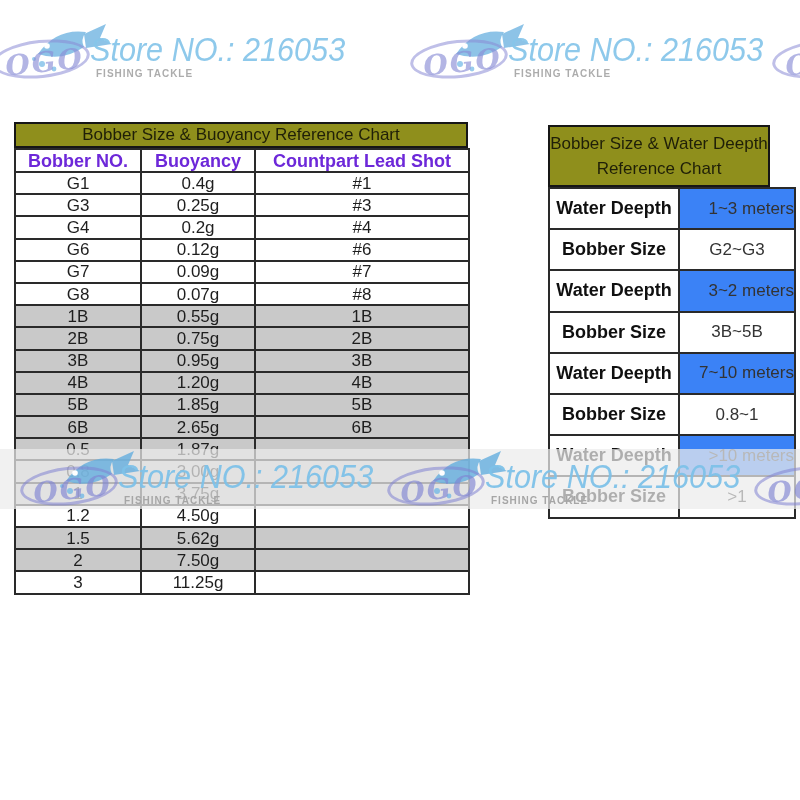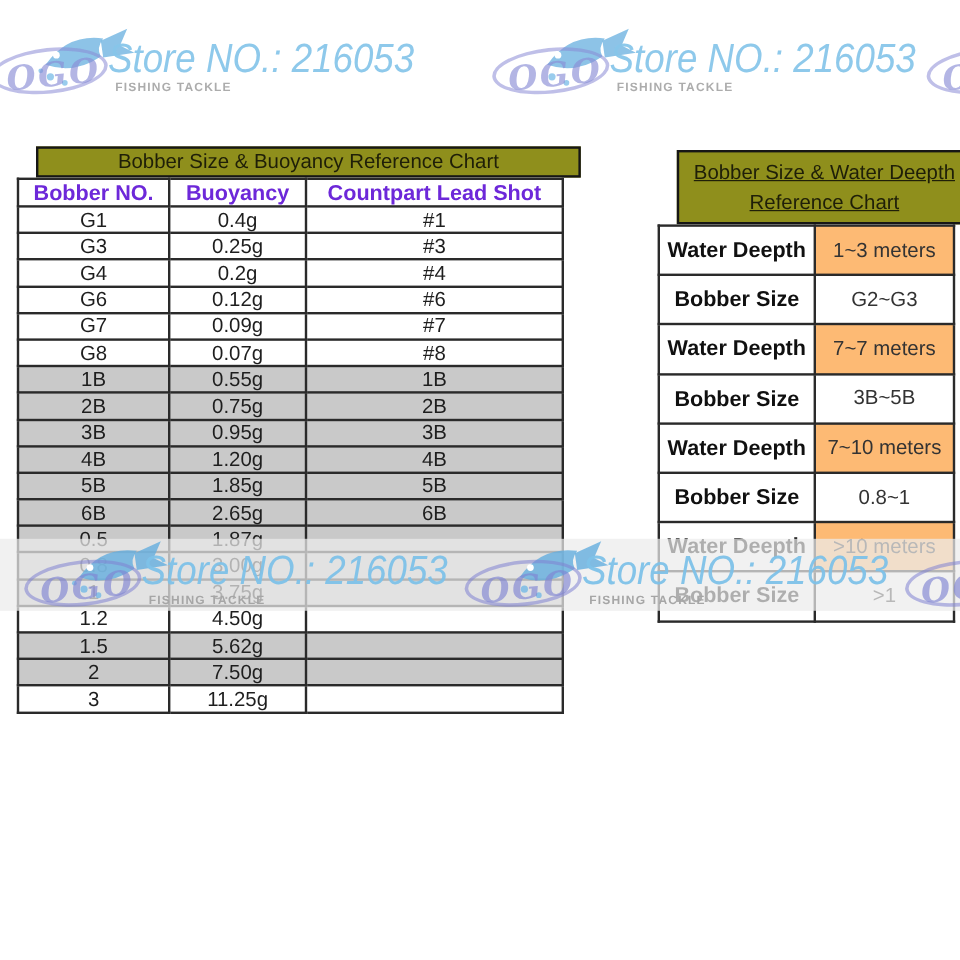--- a/index.html
+++ b/index.html
@@ -2,39 +2,39 @@
 <html><head>
 <meta charset="utf-8">
 <style>
   html,body{margin:0;padding:0;background:#fff;}
   .canvas{position:relative;width:800px;height:800px;background:#ffffff;
     font-family:"Liberation Sans",sans-serif;overflow:hidden;}
 
   
   .titlebar{position:absolute;box-sizing:border-box;border:2px solid #161616;
     background:#8f8f1c;color:#1f1f08;display:flex;align-items:center;
-    justify-content:center;text-align:center;margin-left:16px;}
+    justify-content:center;text-align:center;}
   #lt-title{left:14px;top:122px;width:454px;height:26px;font-size:17px;}
-  #rt-title{left:548px;top:125px;width:246px;height:62px;font-size:17px;
-    line-height:1.5;flex-direction:column;text-decoration:underline;}
+  #rt-title{left:548px;top:125px;width:222px;height:62px;font-size:17px;
+    line-height:1.5;flex-direction:column;}
 
   
   table{position:absolute;border-collapse:collapse;table-layout:fixed;background:#fff;}
   #lt{left:14px;top:148px;width:454px;}
   #lt th{height:21px;font-size:18px;font-weight:700;color:#6d28d9;}
   #lt td{height:20.2px;font-size:17px;color:#1e1e1e;}
   #lt th,#lt td{border:2px solid #2a2a2a;text-align:center;vertical-align:middle;
     padding:0;line-height:1;}
   #lt tr.g td{background:#c9c9c9;}
   #rt{left:548px;top:187px;width:246px;}
   #rt td{border:2px solid #2a2a2a;height:39.2px;text-align:center;
     vertical-align:middle;padding:0;}
   #rt td.lbl{font-weight:700;font-size:18px;color:#101010;background:#fff;}
   #rt td.val{font-size:17px;color:#333;}
-  #rt tr.gv td.val{background:#fdba74;}
+  #rt tr.gv td.val{background:#3b82f6;text-align:right;}
 
   
   .wm{position:absolute;left:0;width:800px;height:60px;overflow:hidden;pointer-events:none;}
   #wm-top{top:22px;opacity:.92;}
   #wm-mid{top:449px;background:rgba(236,236,236,0.72);}
   .wmg{position:absolute;top:2px;width:372px;height:58px;}
   .oval{position:absolute;left:2px;top:16px;width:98px;height:38px;box-sizing:border-box;
     border:3px solid rgba(128,130,210,0.55);border-radius:50%;transform:rotate(-6deg);}
   .ovaltxt{position:absolute;left:10px;top:3px;font-family:"DejaVu Serif",serif;
     font-style:italic;font-weight:700;font-size:28px;color:rgba(128,132,210,0.65);
@@ -180,21 +180,21 @@
         <tr class="gv">
           <td class="lbl">Water Deepth</td>
           <td class="val">1~3 meters</td>
         </tr>
     <tr>
           <td class="lbl">Bobber Size</td>
           <td class="val">G2~G3</td>
         </tr>
     <tr class="gv">
           <td class="lbl">Water Deepth</td>
-          <td class="val">7~7 meters</td>
+          <td class="val">3~2 meters</td>
         </tr>
     <tr>
           <td class="lbl">Bobber Size</td>
           <td class="val">3B~5B</td>
         </tr>
     <tr class="gv">
           <td class="lbl">Water Deepth</td>
           <td class="val">7~10 meters</td>
         </tr>
     <tr>

